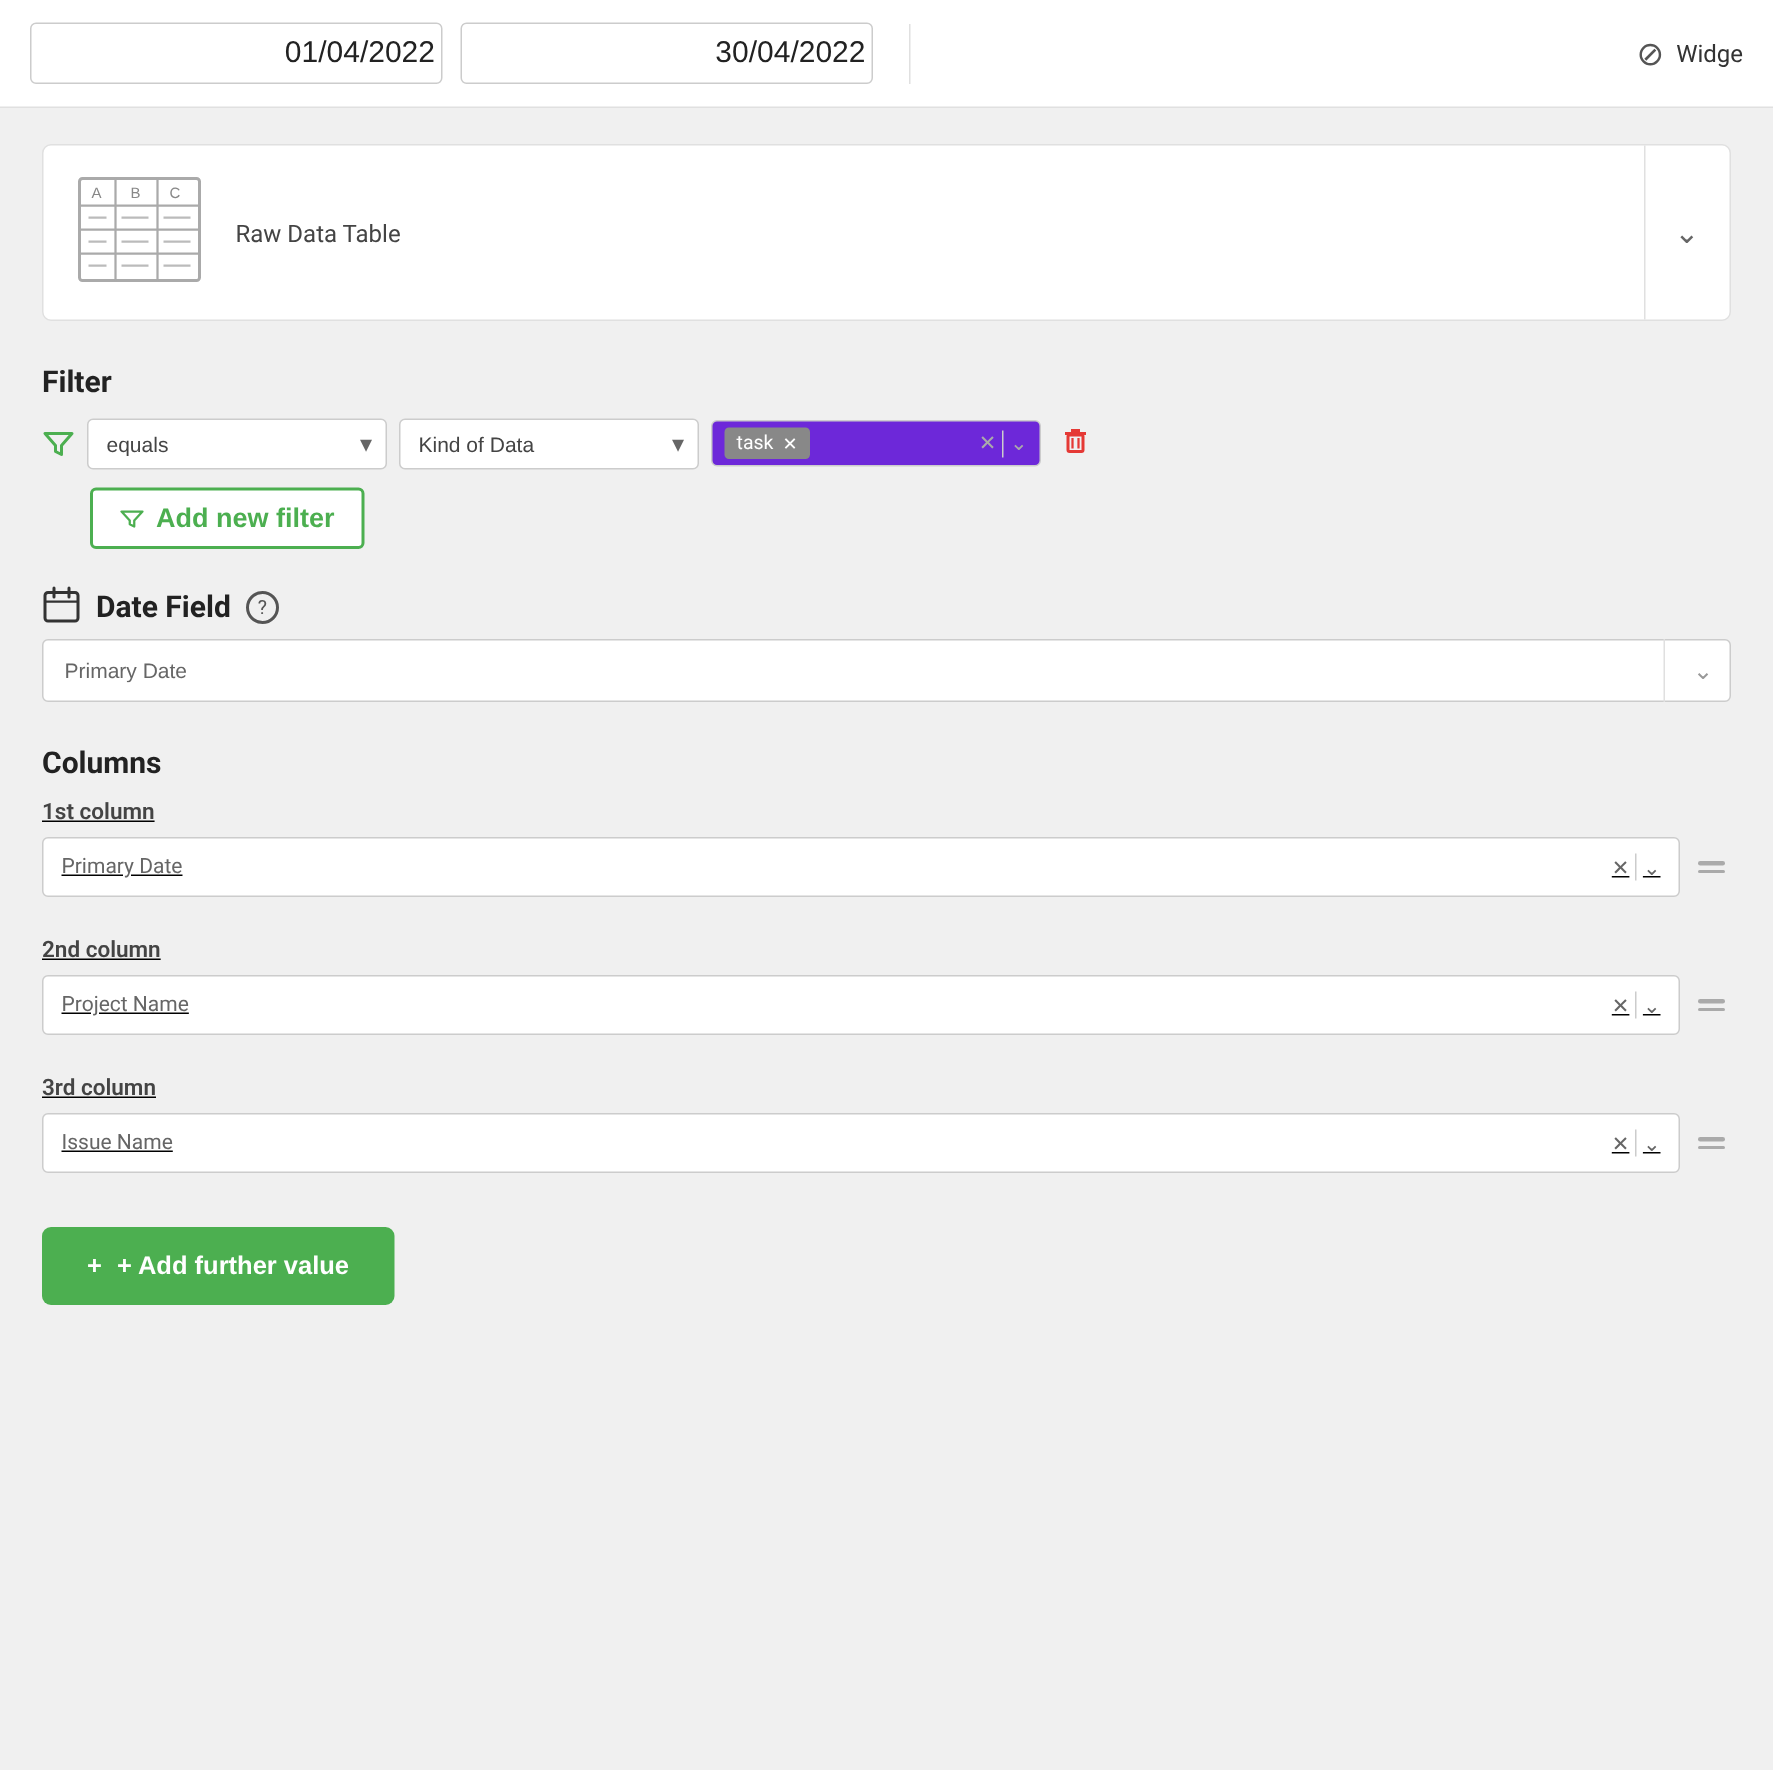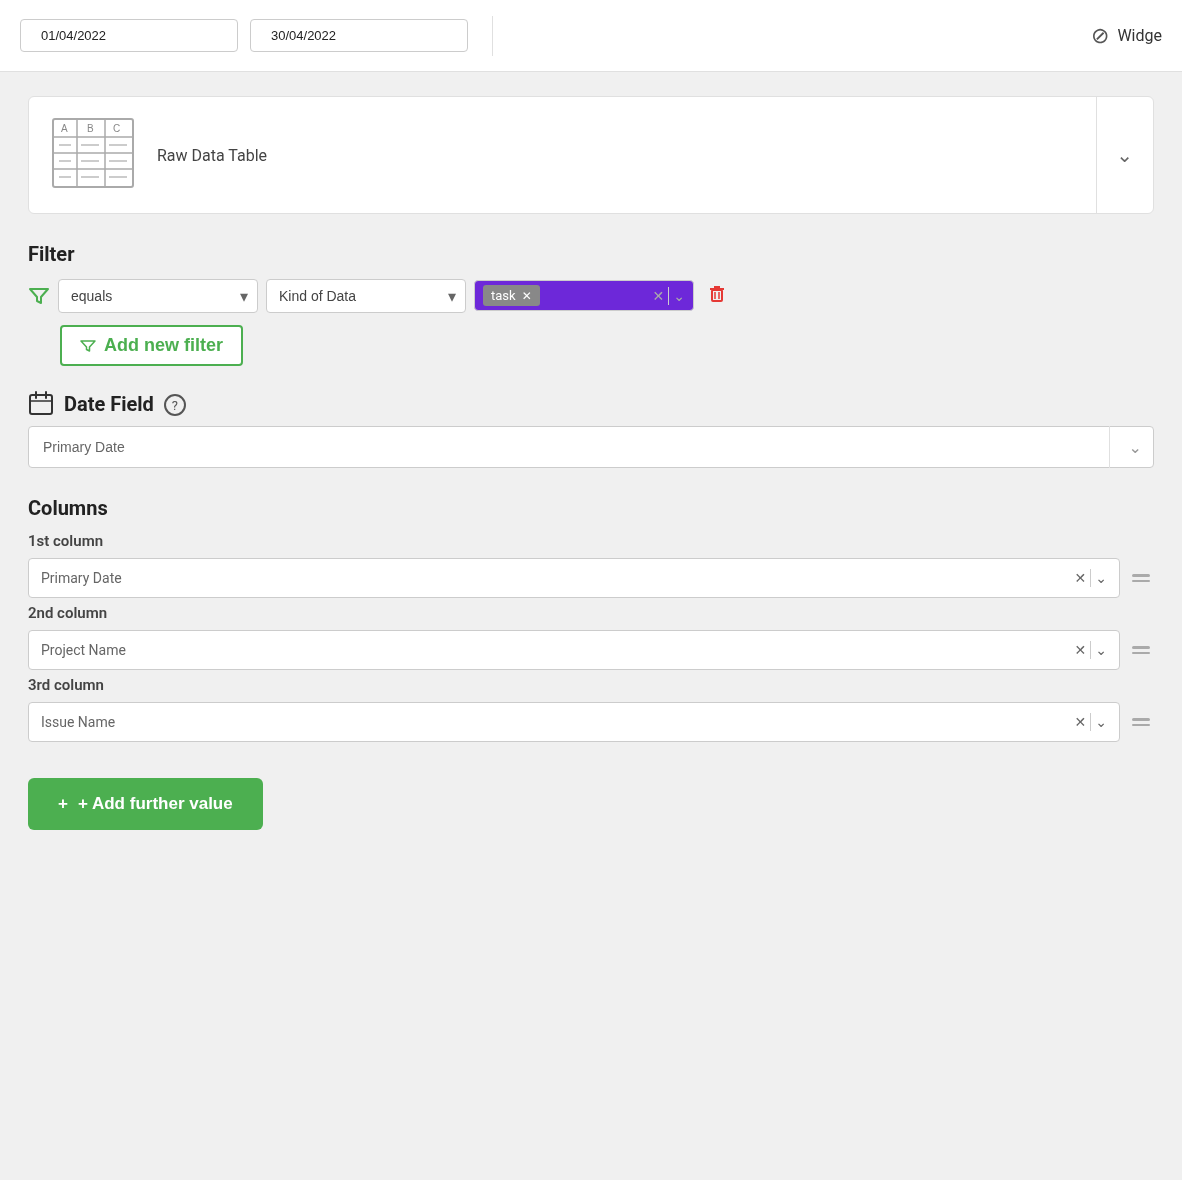--- a/index.html
+++ b/index.html
@@ -16,26 +16,26 @@
       border-bottom: 1px solid #e0e0e0;
       display: flex;
       align-items: center;
       padding: 12px 20px;
       gap: 12px;
       height: 72px;
     }
     .date-input {
       border: 1.5px solid #cccccc;
       border-radius: 4px;
-      padding: 8px 20px;
-      font-size: 13px;
+      padding: 8px 4px;
+      font-size: 20px;
       color: #222;
       background: #fff;
       min-width: 160px;
-      text-align: left;
+      text-align: right;
     }
     .header-right {
       display: flex;
       align-items: center;
       gap: 8px;
       margin-left: auto;
     }
     .widget-icon {
       font-size: 22px;
       color: #555;
@@ -267,21 +267,22 @@
       color: #999;
       font-size: 16px;
       pointer-events: none;
     }
 
     
     .columns-section {
       margin-bottom: 28px;
     }
     .column-item {
-      margin-bottom: 6px;
+      margin-bottom: 26px;
+      text-decoration: underline;
     }
     .column-select-row {
       display: flex;
       align-items: center;
       gap: 8px;
     }
     .column-select-box {
       flex: 1;
       position: relative;
       display: flex;

